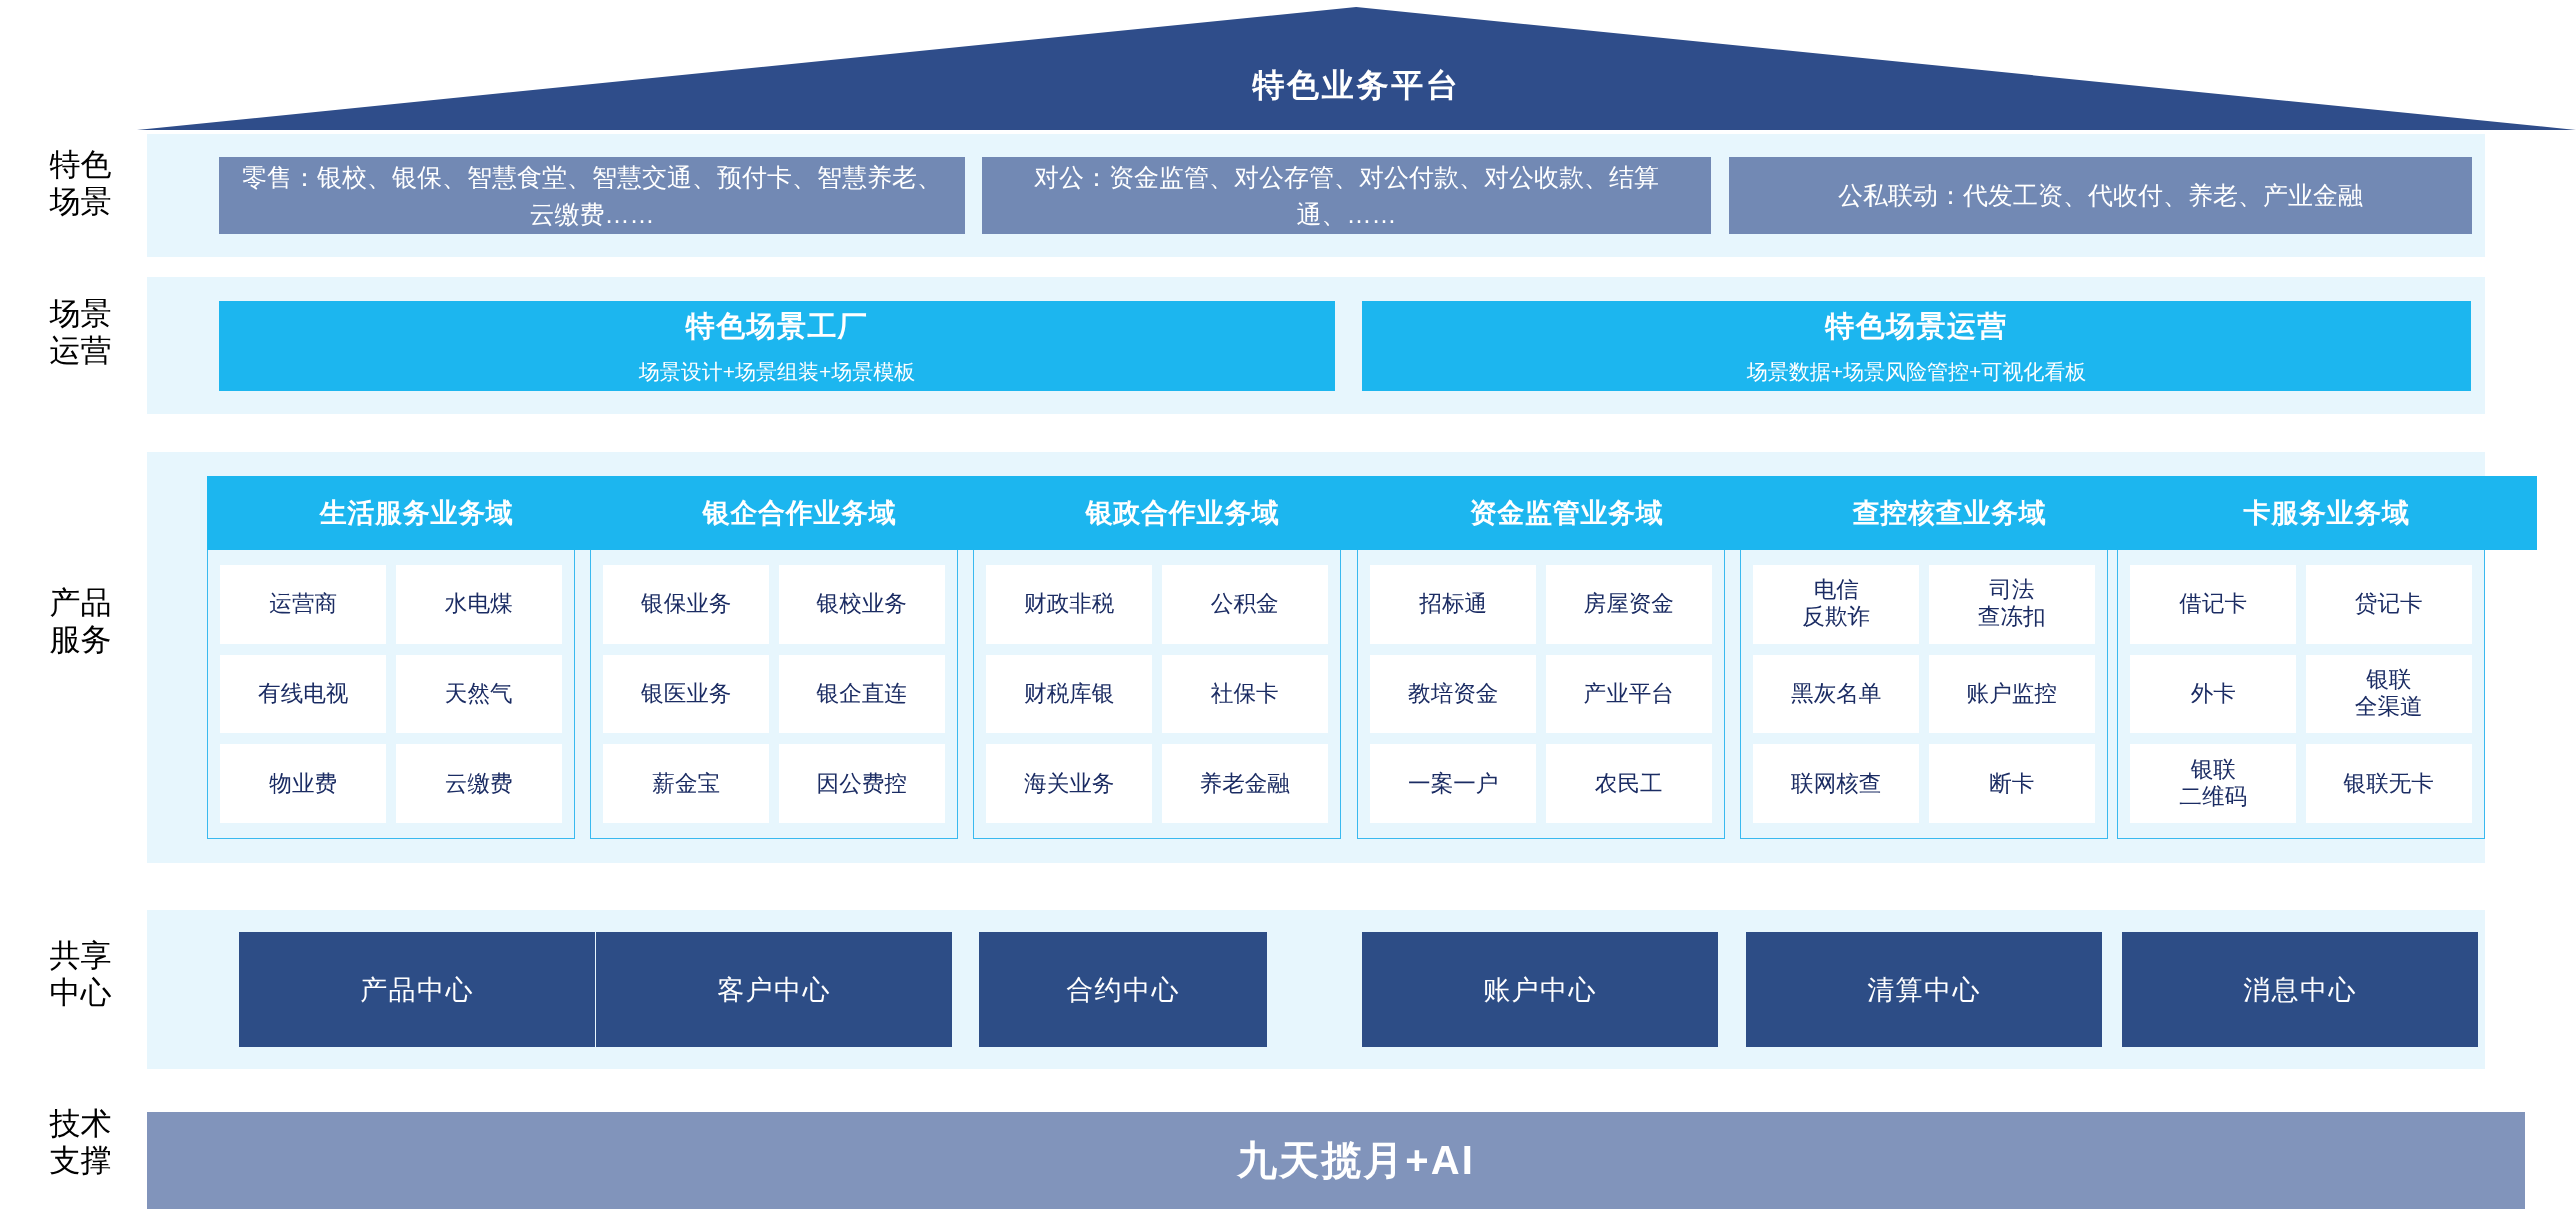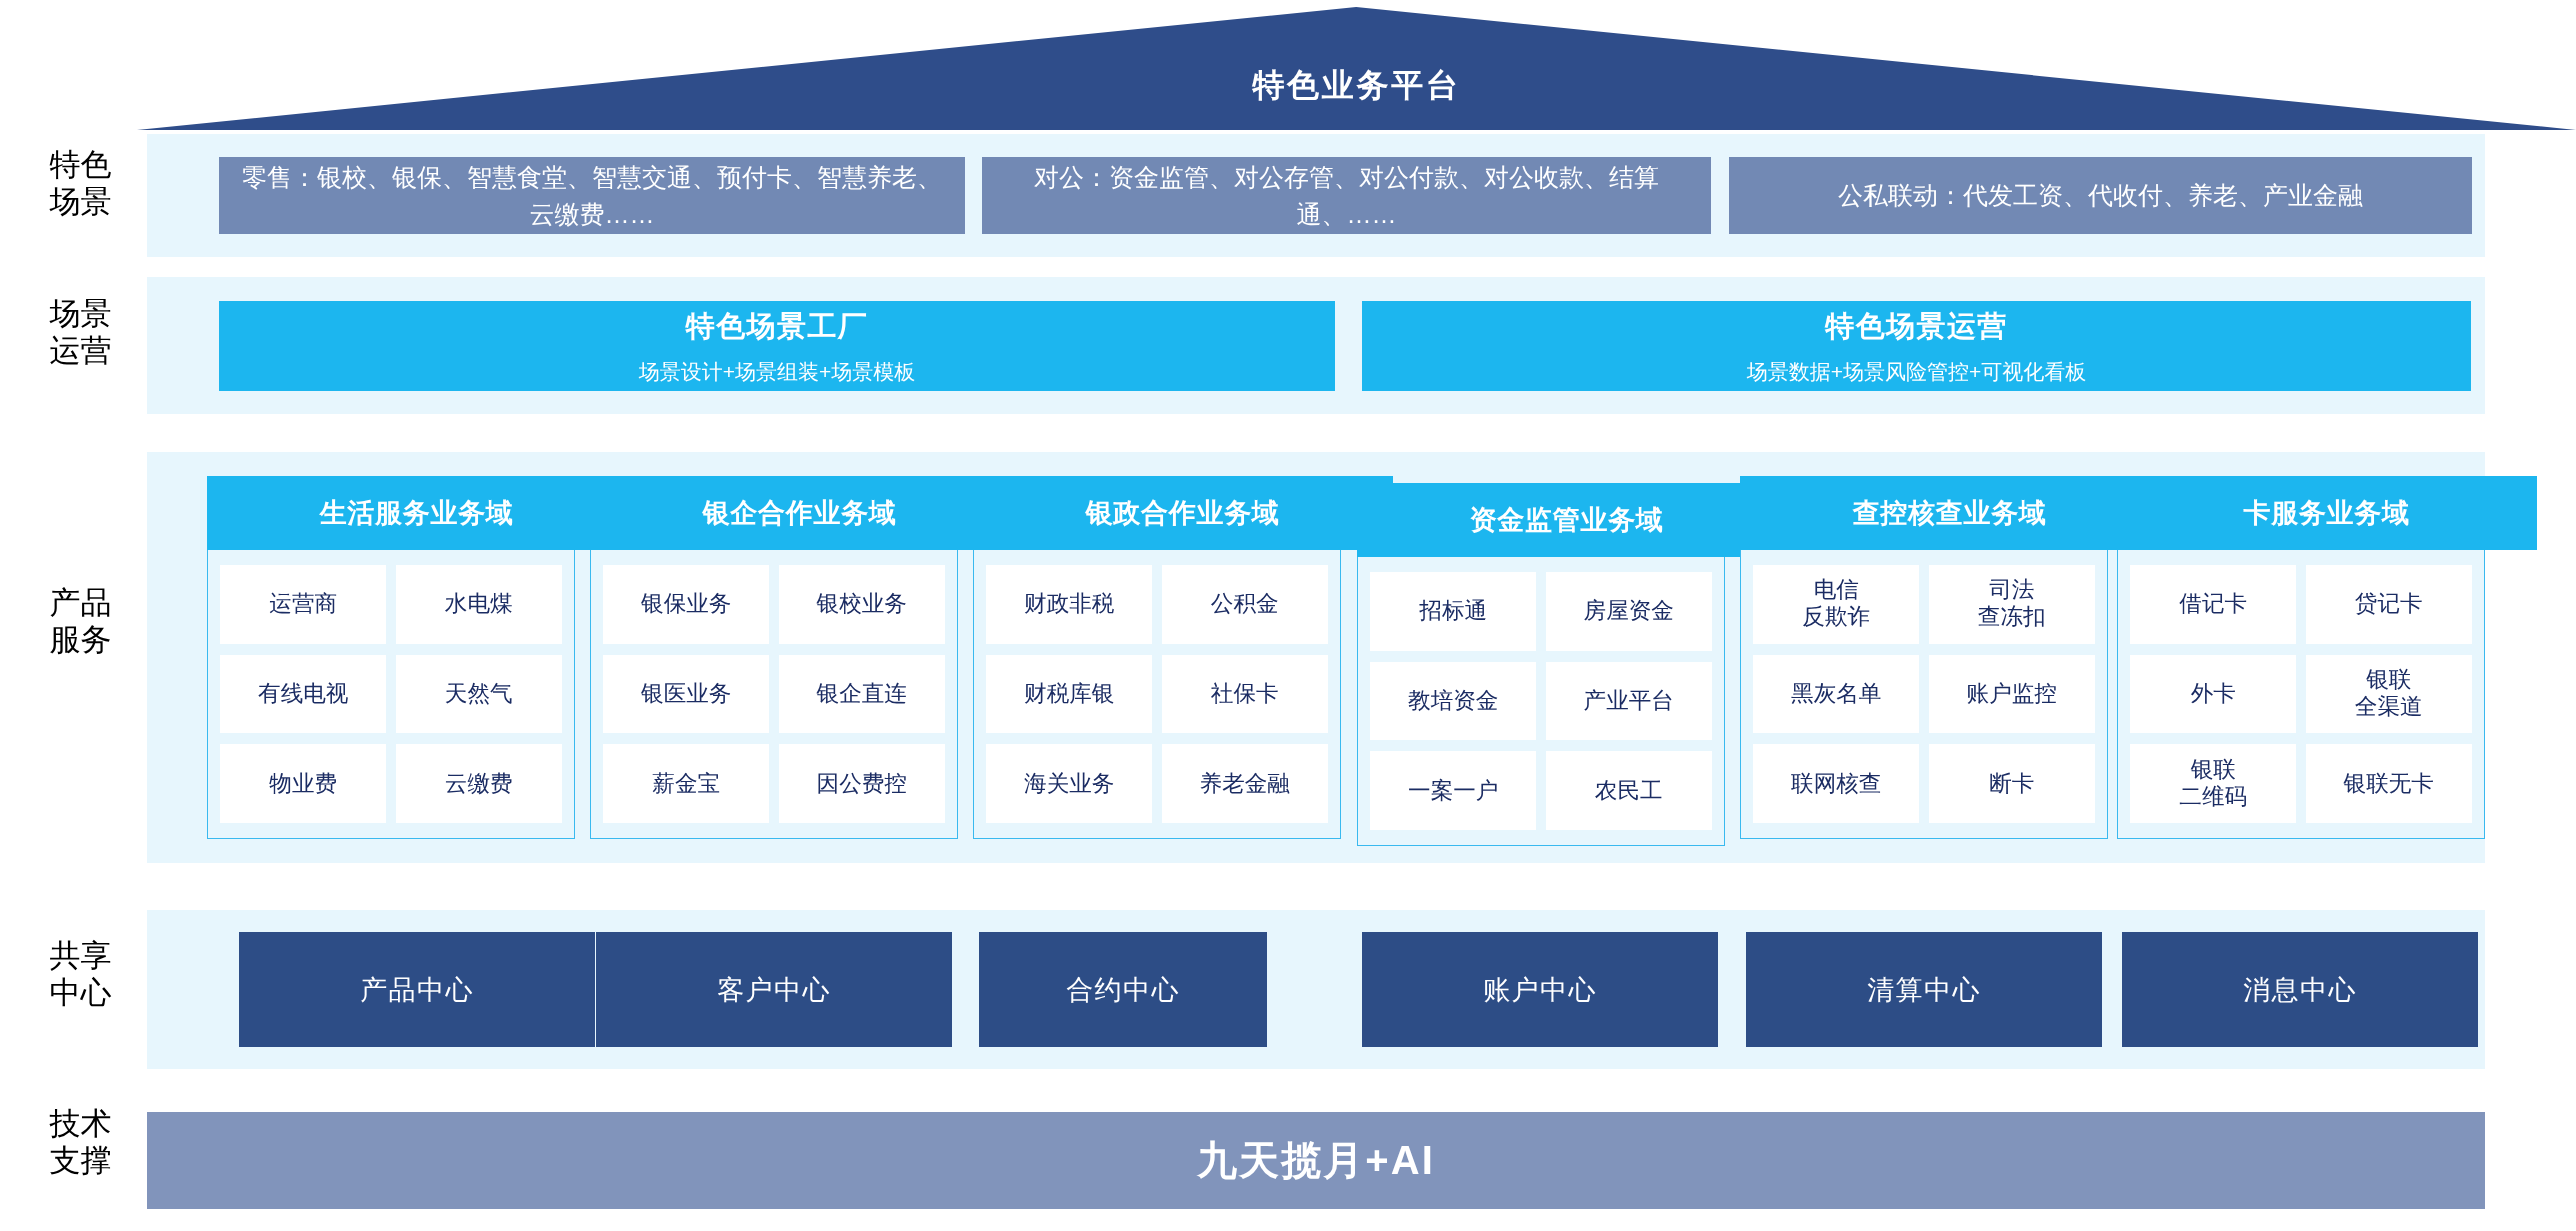--- a/index.html
+++ b/index.html
@@ -149,21 +149,21 @@
     <div class="domain-grid">
       <div class="cell">财政非税</div>
       <div class="cell">公积金</div>
       <div class="cell">财税库银</div>
       <div class="cell">社保卡</div>
       <div class="cell">海关业务</div>
       <div class="cell">养老金融</div>
     </div>
   </div>
 
-  <div class="domain-col" style="left:1357px;margin-top:7px;">
+  <div class="domain-col" style="left:1357px;">
     <div class="domain-head">资金监管业务域</div>
     <div class="domain-grid">
       <div class="cell">招标通</div>
       <div class="cell">房屋资金</div>
       <div class="cell">教培资金</div>
       <div class="cell">产业平台</div>
       <div class="cell">一案一户</div>
       <div class="cell">农民工</div>
     </div>
   </div>
@@ -197,16 +197,16 @@
   </div>
 
   <div class="band" style="top:910px;height:159px;"></div>
   <div class="center-box" style="left:212px;top:932px;width:356px;height:115px;margin-left:27px;">产品中心</div>
   <div class="center-box" style="left:596px;top:932px;width:356px;height:115px;">客户中心</div>
   <div class="center-box" style="left:979px;top:932px;width:288px;height:115px;">合约中心</div>
   <div class="center-box" style="left:1362px;top:932px;width:356px;height:115px;">账户中心</div>
   <div class="center-box" style="left:1746px;top:932px;width:356px;height:115px;">清算中心</div>
   <div class="center-box" style="left:2122px;top:932px;width:356px;height:115px;">消息中心</div>
 
-  <div class="tech-bar" style="left:147px;top:1112px;width:2338px;height:97px;">九天揽月+AI</div>
+  <div class="tech-bar" style="left:147px;top:1112px;width:2338px;height:97px;padding-left:40px;">九天揽月+AI</div>
 
 </div>
 
 
 </body></html>

